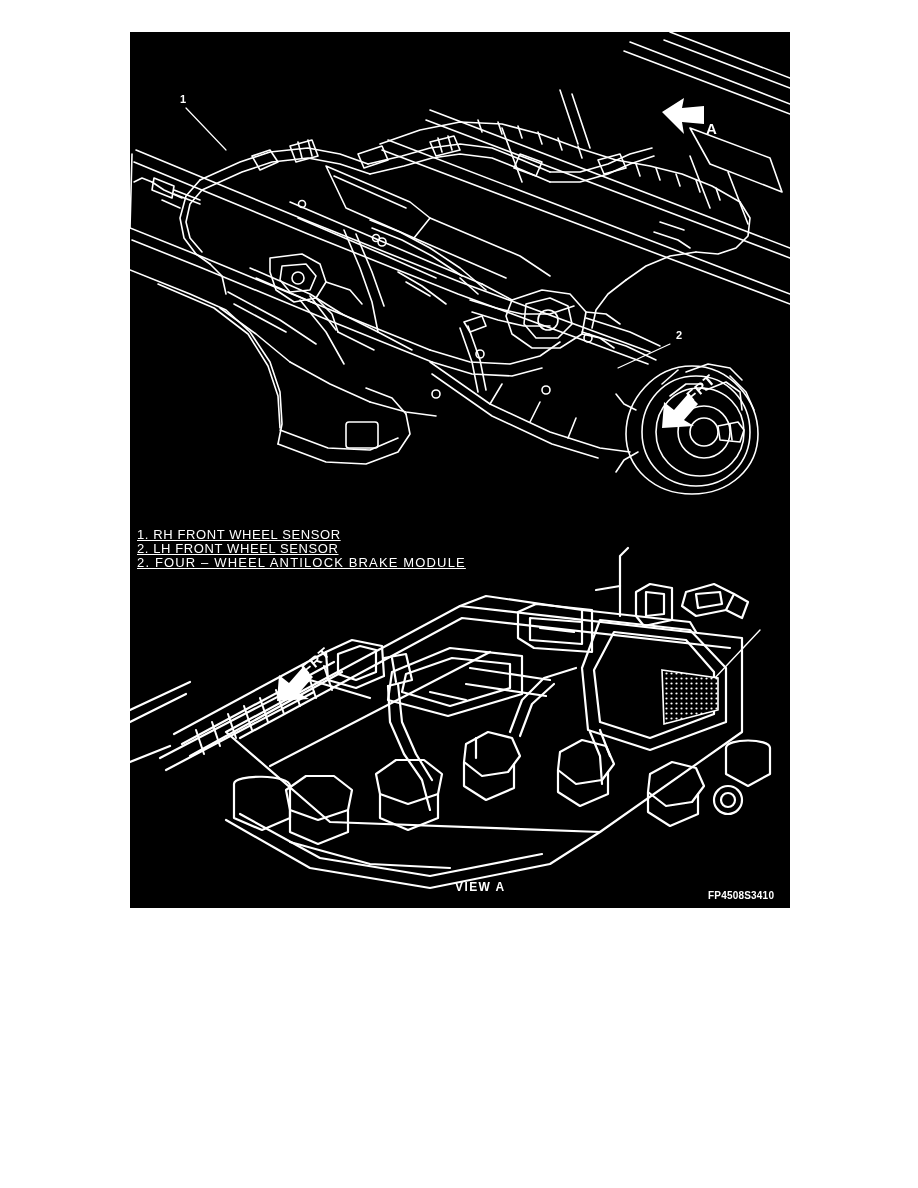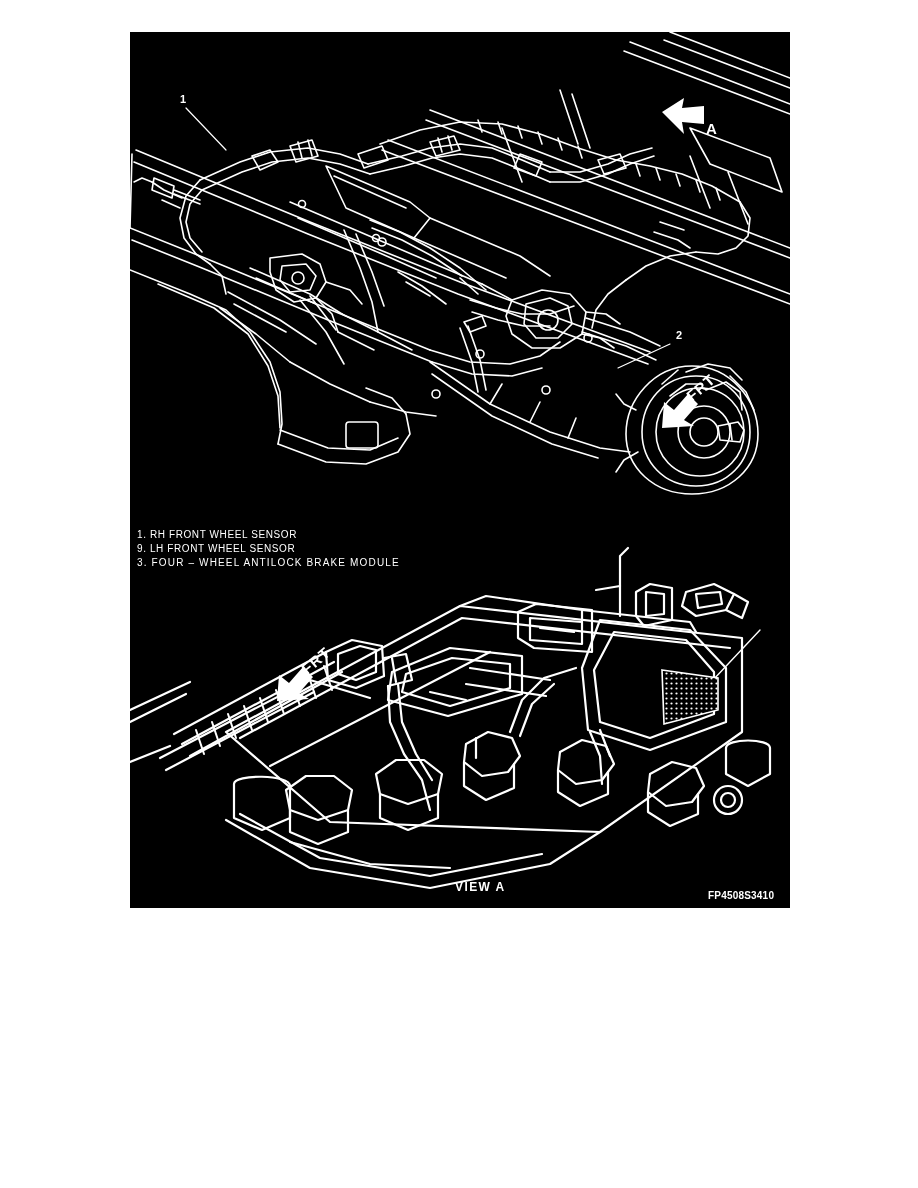--- a/index.html
+++ b/index.html
@@ -50,24 +50,25 @@
 
   #legend {
     position: absolute;
     left: 7px;
     top: 496px;
     width: 420px;
   }
   .legend-item {
     color: #ffffff;
     font-family: "Liberation Sans", sans-serif;
-    font-size: 10px;
+    font-size: 13px;
     line-height: 14px;
     letter-spacing: 0.6px;
     white-space: nowrap;
+    text-decoration: underline;
   }
   .legend-item.wide { letter-spacing: 1.15px; }
 
   #view-a-label {
     position: absolute;
     left: 325px;
     top: 848px;
     color: #ffffff;
     font-family: "Liberation Sans", sans-serif;
     font-size: 12px;
@@ -406,21 +407,21 @@
 
   <div class="orient" id="orient-view-a">
     <svg width="90" height="60" viewBox="0 0 90 60" xmlns="http://www.w3.org/2000/svg">
       <polygon points="2,22 24,8 22,18 44,16 44,34 22,32 24,44" fill="#ffffff"></polygon>
       <text x="46" y="44" fill="#ffffff" font-family="Liberation Sans, sans-serif" font-size="15" font-weight="bold">A</text>
     </svg>
   </div>
 
   <div id="legend">
     <div class="legend-item">1. RH FRONT WHEEL SENSOR</div>
-    <div class="legend-item">9. LH FRONT WHEEL SENSOR</div>
-    <div class="legend-item wide">3. FOUR – WHEEL ANTILOCK BRAKE MODULE</div>
+    <div class="legend-item">2. LH FRONT WHEEL SENSOR</div>
+    <div class="legend-item wide">2. FOUR – WHEEL ANTILOCK BRAKE MODULE</div>
   </div>
 
   <div id="view-a-label">VIEW   A</div>
 
   <div id="drawing-code">FP4508S3410</div>
 
 </div>
 
 </body></html>

